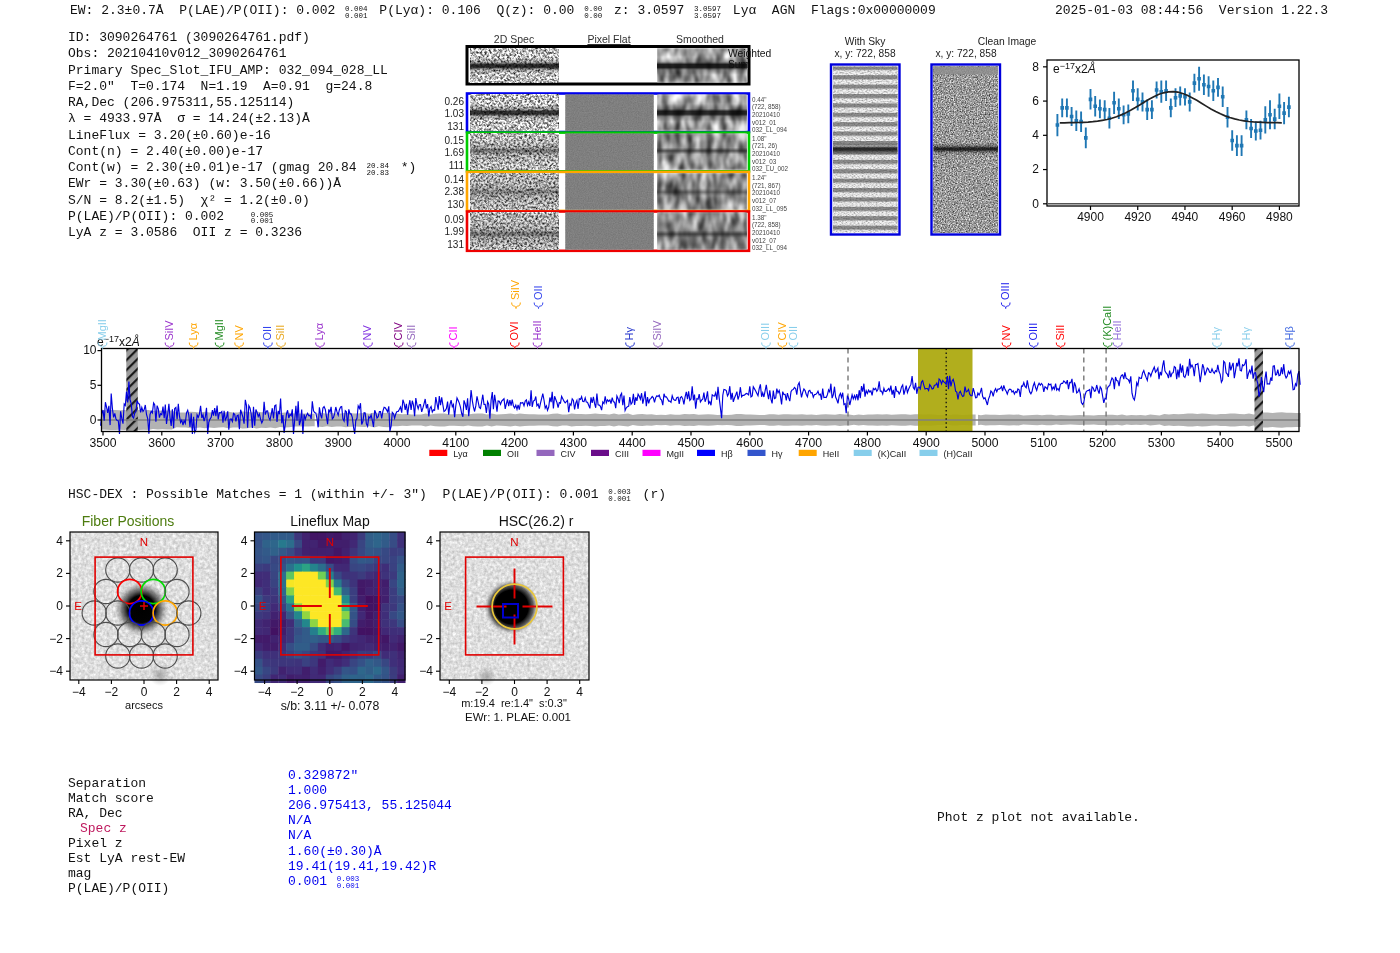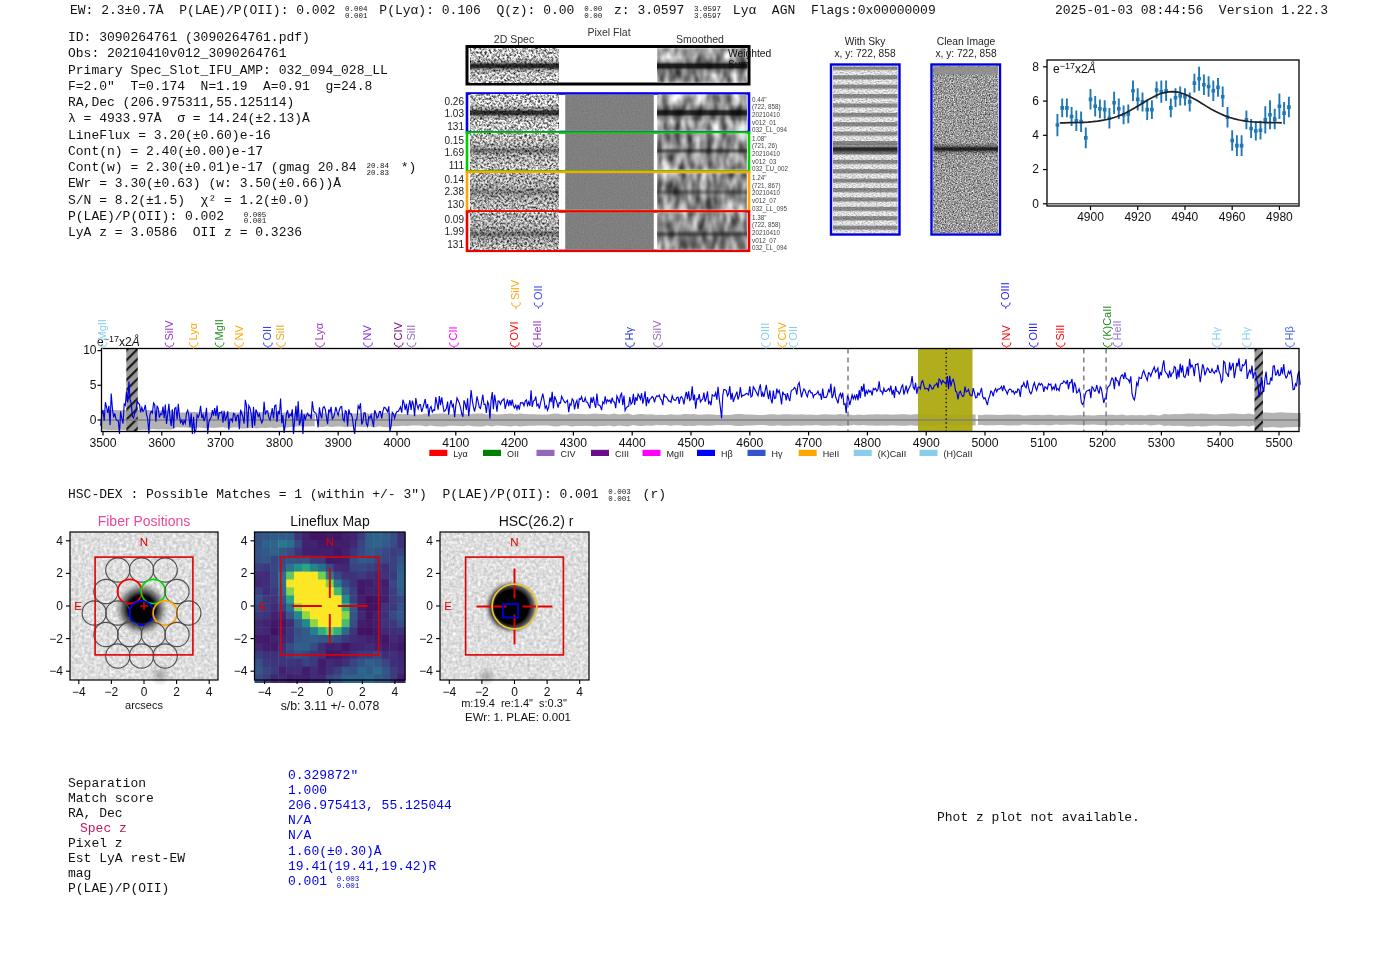--- a/index.html
+++ b/index.html
@@ -62,24 +62,24 @@
 <div style="position:absolute;left:68px;top:46.25px;font:13px 'Liberation Mono',monospace;color:#111;white-space:pre">Obs: 20210410v012_3090264761</div>
 <div style="position:absolute;left:68px;top:62.5px;font:13px 'Liberation Mono',monospace;color:#111;white-space:pre">Primary Spec_Slot_IFU_AMP: 032_094_028_LL</div>
 <div style="position:absolute;left:68px;top:78.75px;font:13px 'Liberation Mono',monospace;color:#111;white-space:pre">F=2.0"  T=0.174  N=1.19  A=0.91  g=24.8</div>
 <div style="position:absolute;left:68px;top:95.0px;font:13px 'Liberation Mono',monospace;color:#111;white-space:pre">RA,Dec (206.975311,55.125114)</div>
 <div style="position:absolute;left:68px;top:111.25px;font:13px 'Liberation Mono',monospace;color:#111;white-space:pre">λ = 4933.97Å  σ = 14.24(±2.13)Å</div>
 <div style="position:absolute;left:68px;top:127.5px;font:13px 'Liberation Mono',monospace;color:#111;white-space:pre">LineFlux = 3.20(±0.60)e-16</div>
 <div style="position:absolute;left:68px;top:143.75px;font:13px 'Liberation Mono',monospace;color:#111;white-space:pre">Cont(n) = 2.40(±0.00)e-17</div>
 <div style="position:absolute;left:68px;top:160.0px;font:13px 'Liberation Mono',monospace;color:#111;white-space:pre">Cont(w) = 2.30(±0.01)e-17 (gmag 20.84 <span style="display:inline-block;vertical-align:-3.5px;font-size:7.5px;line-height:6.7px;text-align:left;margin-left:2px;margin-right:4px">20.84<br>20.83</span> *)</div>
 <div style="position:absolute;left:68px;top:176.25px;font:13px 'Liberation Mono',monospace;color:#111;white-space:pre">EWr = 3.30(±0.63) (w: 3.50(±0.66))Å</div>
 <div style="position:absolute;left:68px;top:192.5px;font:13px 'Liberation Mono',monospace;color:#111;white-space:pre">S/N = 8.2(±1.5)  χ² = 1.2(±0.0)</div>
-<div style="position:absolute;left:68px;top:208.75px;font:13px 'Liberation Mono',monospace;color:#111;white-space:pre">P(LAE)/P(OII): 0.002 <span style="display:inline-block;vertical-align:-3.5px;font-size:7.5px;line-height:6.7px;text-align:center;margin-left:12px;margin-right:4px">0.005<br>0.001</span></div>
+<div style="position:absolute;left:68px;top:208.75px;font:13px 'Liberation Mono',monospace;color:#111;white-space:pre">P(LAE)/P(OII): 0.002 <span style="display:inline-block;vertical-align:-3.5px;font-size:7.5px;line-height:6.7px;text-align:center;margin-left:19px;margin-right:4px">0.005<br>0.001</span></div>
 <div style="position:absolute;left:68px;top:225.0px;font:13px 'Liberation Mono',monospace;color:#111;white-space:pre">LyA z = 3.0586  OII z = 0.3236</div>
 <div style="position:absolute;left:514px;transform:translateX(-50%);top:33px;font:10.5px 'Liberation Sans',sans-serif;color:#333;white-space:pre;">2D Spec</div>
-<div style="position:absolute;left:609px;transform:translateX(-50%);top:26px;font:10.5px 'Liberation Sans',sans-serif;color:#333;white-space:pre;">Pixel Flat</div>
+<div style="position:absolute;left:609px;transform:translateX(-50%);top:33px;font:10.5px 'Liberation Sans',sans-serif;color:#333;white-space:pre;text-decoration:underline;">Pixel Flat</div>
 <div style="position:absolute;left:700px;transform:translateX(-50%);top:33px;font:10.5px 'Liberation Sans',sans-serif;color:#333;white-space:pre;">Smoothed</div>
 <svg style="left:0;top:0" width="1400" height="260">
     <rect x="467" y="46.5" width="282" height="37.5" fill="#fff" stroke="#000000" stroke-width="3.0"></rect>
     <rect x="470" y="48.0" width="89" height="34.5" filter="url(#nzhi)"></rect>
     <rect x="470" y="58.005" width="89" height="15.870000000000001" fill="url(#trace2)" opacity="0.92"></rect>
     <rect x="657" y="48.0" width="90" height="34.5" filter="url(#nzsm)"></rect>
     <rect x="657" y="56.97" width="90" height="17.94" fill="url(#trace2)" opacity="0.95"></rect>
     <rect x="467" y="93.5" width="282" height="38.5" fill="#fff" stroke="#0000ee" stroke-width="2.6"></rect>
     <rect x="470" y="94.8" width="89" height="35.89999999999999" filter="url(#nzhi)"></rect>
     <rect x="470" y="104.85199999999999" width="89" height="15.795999999999996" fill="url(#trace2)" opacity="0.88"></rect>
@@ -144,21 +144,21 @@
 20210410
 v012_07
 032_LL_095</div>
 <div style="position:absolute;left:752px;top:213.5px;font:6.3px 'Liberation Sans',sans-serif;color:#444;white-space:pre;line-height:7.7px">1.38"
 (722, 858)
 20210410
 v012_07
 032_LL_094</div>
 <div style="position:absolute;left:865px;transform:translateX(-50%);top:36px;font:10.3px 'Liberation Sans',sans-serif;color:#222;white-space:pre;">With Sky</div>
 <div style="position:absolute;left:865px;transform:translateX(-50%);top:48px;font:10.2px 'Liberation Sans',sans-serif;color:#222;white-space:pre;">x, y: 722, 858</div>
-<div style="position:absolute;left:966px;transform:translateX(-50%);top:36px;font:10.3px 'Liberation Sans',sans-serif;color:#222;white-space:pre;text-align:right;">Clean Image</div>
+<div style="position:absolute;left:1007px;transform:translateX(-50%);top:36px;font:10.3px 'Liberation Sans',sans-serif;color:#222;white-space:pre;text-align:right;">Clean Image</div>
 <div style="position:absolute;left:966px;transform:translateX(-50%);top:48px;font:10.2px 'Liberation Sans',sans-serif;color:#222;white-space:pre;">x, y: 722, 858</div>
 <svg style="left:0;top:0" width="1400" height="250">
     <rect x="831" y="64.5" width="68.5" height="170" fill="#fff" stroke="#0000dd" stroke-width="2.4"></rect>
     <rect x="833" y="66.5" width="64.5" height="166" fill="url(#skystripe)"></rect>
     <rect x="833" y="66.5" width="64.5" height="166" filter="url(#nzsky)" opacity="0.75"></rect>
     <rect x="833" y="142.5" width="64.5" height="13" fill="url(#trace2)" opacity="0.93"></rect>
     <rect x="931.5" y="64.5" width="68.5" height="170" fill="#fff" stroke="#0000dd" stroke-width="2.4"></rect>
     <rect x="933.5" y="66.5" width="64.5" height="166" filter="url(#nzclean)"></rect>
     <rect x="933.5" y="66.5" width="64.5" height="8" fill="#8e8e8e" opacity="0.85"></rect>
     <rect x="933.5" y="142.5" width="64.5" height="13" fill="url(#trace2)" opacity="0.88"></rect>
@@ -812,21 +812,21 @@
     <text x="433.0" y="610.0" font-family="Liberation Sans" font-size="12" fill="#111" text-anchor="end">0</text>
     <line x1="547.1" y1="680.0" x2="547.1" y2="684.0" stroke="#000" stroke-width="1.1"></line>
     <text x="547.1" y="696.0" font-family="Liberation Sans" font-size="12" fill="#111" text-anchor="middle">2</text>
     <line x1="436.0" y1="573.4" x2="440.0" y2="573.4" stroke="#000" stroke-width="1.1"></line>
     <text x="433.0" y="577.4" font-family="Liberation Sans" font-size="12" fill="#111" text-anchor="end">2</text>
     <line x1="579.7" y1="680.0" x2="579.7" y2="684.0" stroke="#000" stroke-width="1.1"></line>
     <text x="579.7" y="696.0" font-family="Liberation Sans" font-size="12" fill="#111" text-anchor="middle">4</text>
     <line x1="436.0" y1="540.8" x2="440.0" y2="540.8" stroke="#000" stroke-width="1.1"></line>
     <text x="433.0" y="544.8" font-family="Liberation Sans" font-size="12" fill="#111" text-anchor="end">4</text>
   </svg>
-<div style="position:absolute;left:144px;transform:translateX(-50%);top:513px;font:14px 'Liberation Sans',sans-serif;color:#ec4899;white-space:pre;">Fiber Positions</div>
+<div style="position:absolute;left:128px;transform:translateX(-50%);top:513px;font:14px 'Liberation Sans',sans-serif;color:#4d7c0f;white-space:pre;">Fiber Positions</div>
 <div style="position:absolute;left:330px;transform:translateX(-50%);top:513px;font:14px 'Liberation Sans',sans-serif;color:#111;white-space:pre;">Lineflux Map</div>
 <div style="position:absolute;left:514px;transform:translateX(-50%);top:513px;font:14px 'Liberation Sans',sans-serif;color:#111;white-space:pre;padding-left:44px;">HSC(26.2) r</div>
 <div style="position:absolute;left:144px;transform:translateX(-50%);top:699px;font:11px 'Liberation Sans',sans-serif;color:#111;white-space:pre;">arcsecs</div>
 <div style="position:absolute;left:330px;transform:translateX(-50%);top:699px;font:12.3px 'Liberation Sans',sans-serif;color:#111;white-space:pre;">s/b: 3.11 +/- 0.078</div>
 <div style="position:absolute;left:514px;transform:translateX(-50%);top:697px;font:11px 'Liberation Sans',sans-serif;color:#111;white-space:pre;">m:19.4  re:1.4"  s:0.3"</div>
 <div style="position:absolute;left:518px;transform:translateX(-50%);top:711px;font:11.5px 'Liberation Sans',sans-serif;color:#111;white-space:pre;">EWr: 1. PLAE: 0.001</div>
 <div style="position:absolute;left:68px;top:775.5px;font:13px 'Liberation Mono',monospace;color:#111;white-space:pre">Separation</div>
 <div style="position:absolute;left:68px;top:790.6px;font:13px 'Liberation Mono',monospace;color:#111;white-space:pre">Match score</div>
 <div style="position:absolute;left:68px;top:805.7px;font:13px 'Liberation Mono',monospace;color:#111;white-space:pre">RA, Dec</div>
 <div style="position:absolute;left:80px;top:820.8px;font:13px 'Liberation Mono',monospace;color:#be185d;white-space:pre">Spec z</div>

